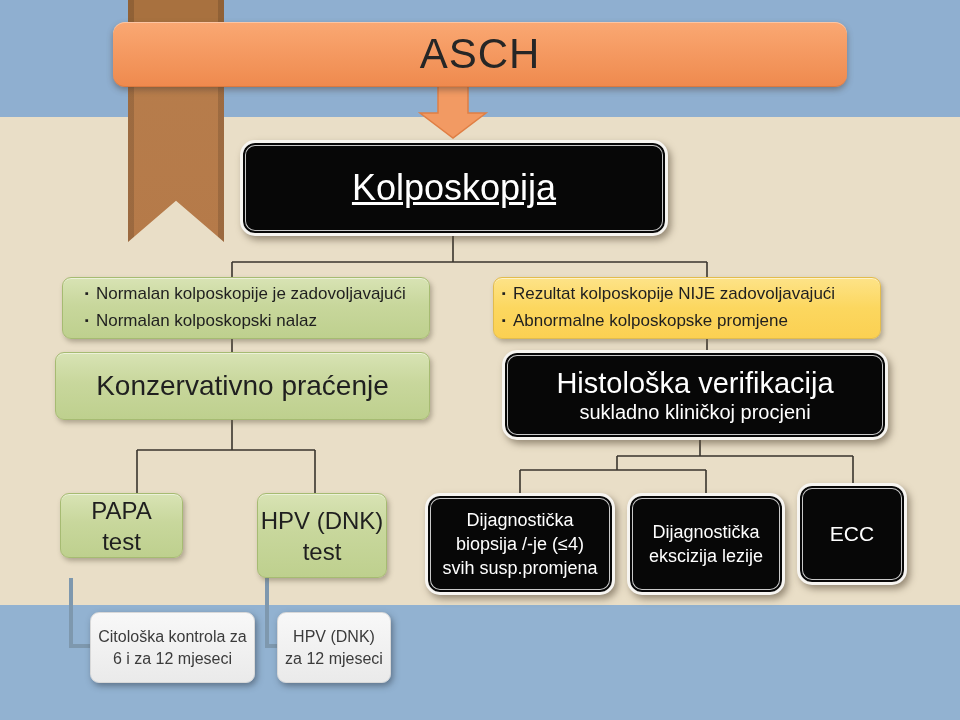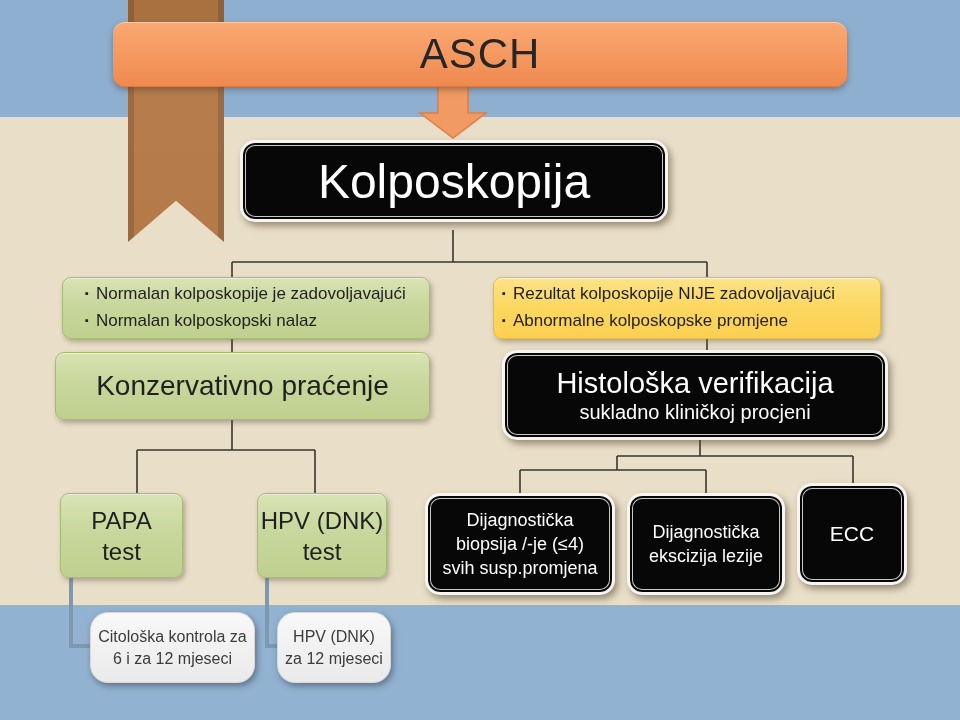--- a/index.html
+++ b/index.html
@@ -43,34 +43,34 @@
     border:1px solid #a6bb72;border-radius:9px;
     box-shadow:2px 3px 5px rgba(105,96,75,.45), inset 0 1px 0 rgba(255,255,255,.5);
   }
   .yellow-box{
     background:linear-gradient(180deg,#fde388 0%,#fcd75f 50%,#fbd052 100%);
     border:1px solid #e3bc4c;border-radius:9px;
     box-shadow:2px 3px 5px rgba(105,96,75,.45), inset 0 1px 0 rgba(255,255,255,.55);
   }
   .gray-box{
     background:linear-gradient(180deg,#f8f8f8 0%,#eaeaea 100%);
-    border:1px solid #d8d8d8;border-radius:18px;color:#3b3b3b;
+    border:1px solid #d8d8d8;border-radius:9px;color:#3b3b3b;
     box-shadow:2px 3px 6px rgba(45,55,70,.5);
   }
   
-  .n-kolposkopija{left:240px;top:140px;width:428px;height:82px;font-size:48px;}
+  .n-kolposkopija{left:240px;top:140px;width:428px;height:96px;font-size:36px;text-decoration:underline;}
   .n-left-criteria{left:62px;top:277px;width:368px;height:62px;align-items:flex-start;padding:4px 6px 4px 22px;}
   .n-right-criteria{left:493px;top:277px;width:388px;height:62px;align-items:flex-start;padding:4px 4px 4px 8px;}
   .criteria-line{display:flex;align-items:baseline;font-size:17px;line-height:25px;white-space:nowrap;}
   .bullet{font-size:11px;margin-right:7px;position:relative;top:-2px;}
   .n-konzervativno{left:55px;top:352px;width:375px;height:68px;font-size:28px;}
   .n-histoloska{left:502px;top:350px;width:386px;height:90px;}
   .n-histoloska .l1{font-size:29px;line-height:34px;}
   .n-histoloska .l2{font-size:20px;line-height:24px;}
-  .n-papa{left:60px;top:493px;width:123px;height:85px;font-size:24px;line-height:31px;}
+  .n-papa{left:60px;top:493px;width:123px;height:65px;font-size:24px;line-height:31px;}
   .n-hpv{left:257px;top:493px;width:130px;height:85px;font-size:24px;line-height:31px;}
   .n-biopsija{left:425px;top:493px;width:190px;height:102px;font-size:18px;line-height:24px;}
   .n-ekscizija{left:627px;top:493px;width:158px;height:102px;font-size:18px;line-height:24px;}
   .n-ecc{left:797px;top:483px;width:110px;height:102px;font-size:21px;}
   .n-citoloska{left:90px;top:612px;width:165px;height:71px;font-size:16px;line-height:22px;z-index:4;}
   .n-hpv12{left:277px;top:612px;width:114px;height:71px;font-size:16px;line-height:22px;z-index:4;}
 </style>
 </head>
 <body>
 

